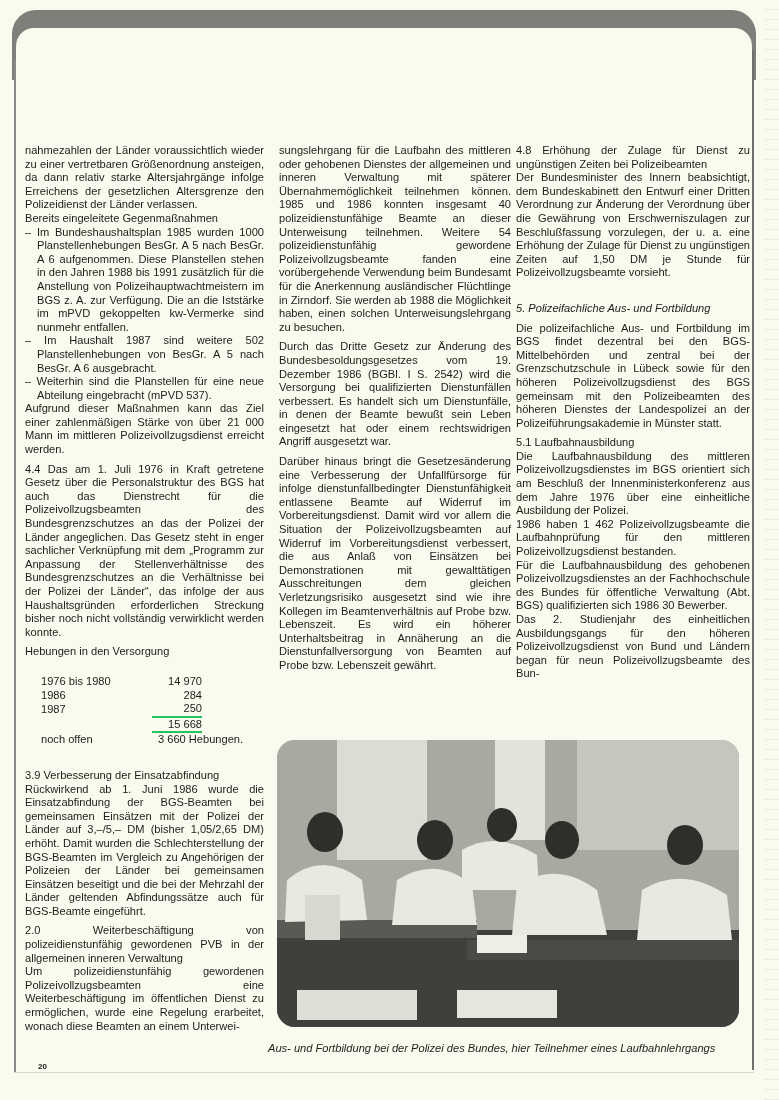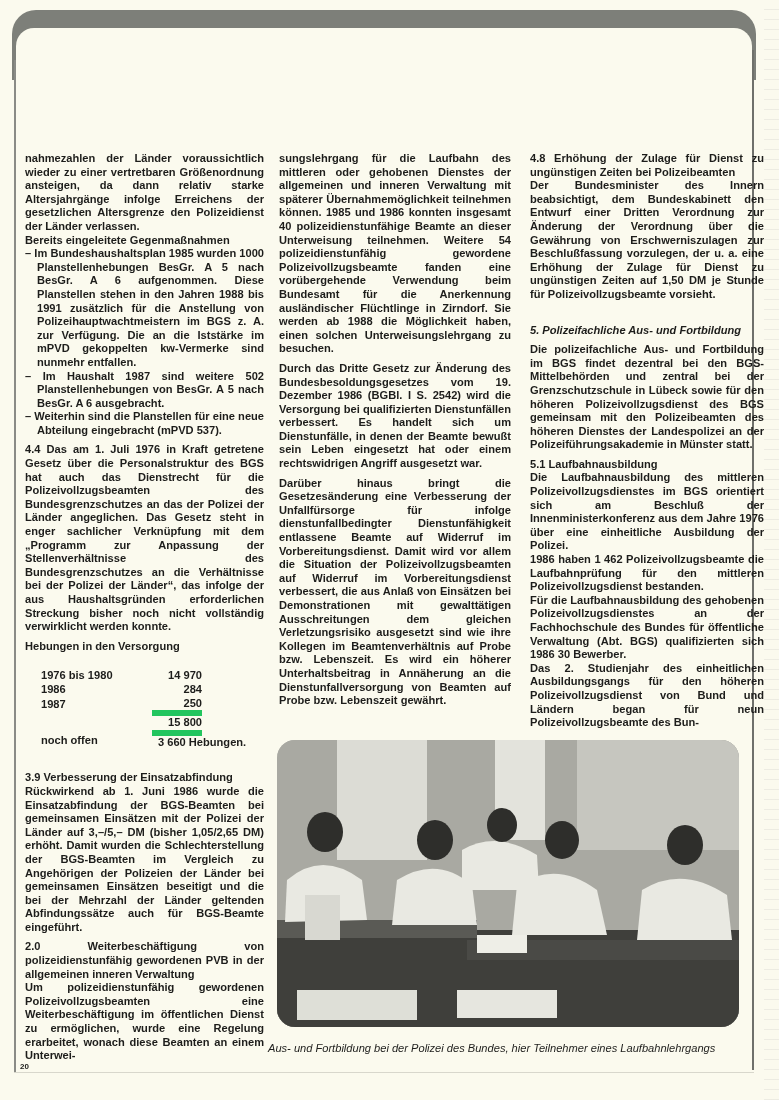--- a/index.html
+++ b/index.html
@@ -17,39 +17,38 @@
   }
   .band-cut {
     position:absolute; left:4px; top:18px; width:736px; height:70px;
     background:#fbfaee; border-radius:18px 18px 0 0;
   }
   .side-l { position:absolute; left:14px; top:60px; width:2px; height:1012px; background:#8a8b86; }
   .side-r { position:absolute; left:752px; top:50px; width:2px; height:1020px; background:#6f706b; }
   .bottom-line { position:absolute; left:14px; top:1072px; width:740px; height:1px; background:#d8d7cc; }
 
   .col {
-    position:absolute; top:152px;
+    position:absolute; top:144px;
     font-size:11.1px; line-height:13.6px;
     text-align:justify;
-    font-weight:bold;
   }
   .col p { margin:0; }
   .col .gap { height:6px; }
   .col-left { left:25px; width:239px; }
   .col-mid { left:279px; width:232px; }
-  .col-right { left:516px; width:234px;margin-left:14px; }
+  .col-right { left:516px; width:234px; }
   .col-right .h-italic { font-style:italic; margin-top:2px; }
   .dash-item { padding-left:12px; text-indent:-12px; }
   table.heb { border-collapse:collapse; font-size:11.1px; line-height:13.6px; margin:16px; }
   table.heb td { padding:0; }
   table.heb td.lbl { width:111px; }
   table.heb td.val { width:50px; text-align:right; }
-  table.heb td.val.ul { border-bottom:6px solid #22c55e;text-align:right; }
+  table.heb td.val.ul { border-bottom:2px solid #22c55e;text-align:right; }
   .page-num {
-    position:absolute; left:20px; top:1062px; font-size:8px; font-weight:bold;
+    position:absolute; left:38px; top:1062px; font-size:8px; font-weight:bold;
   }
   .photo {
     position:absolute; left:277px; top:740px; width:462px; height:287px;
     border-radius:18px; overflow:hidden;
     background:linear-gradient(180deg,#b5b5ae 0%,#c9c9c2 20%,#9d9d96 45%,#6f6f69 70%,#3d3d39 100%);
   }
   .caption {
     position:absolute; left:268px; top:1030px; width:466px;
     font-size:11.1px; line-height:14px; font-style:italic; text-align:justify;
   }
@@ -68,20 +67,21 @@
 <div class="side-l"></div>
 <div class="side-r"></div>
 <div class="bottom-line"></div>
 
 <div class="col col-left">
   <p>nahmezahlen der Länder voraussichtlich wieder zu einer vertretbaren Größenordnung ansteigen, da dann relativ starke Altersjahrgänge infolge Erreichens der gesetzlichen Altersgrenze den Polizeidienst der Länder verlassen.</p>
   <p>Bereits eingeleitete Gegenmaßnahmen</p>
   <p class="dash-item">– Im Bundeshaushaltsplan 1985 wurden 1000 Planstellenhebungen BesGr. A 5 nach BesGr. A 6 aufgenommen. Diese Planstellen stehen in den Jahren 1988 bis 1991 zusätzlich für die Anstellung von Polizeihauptwachtmeistern im BGS z. A. zur Verfügung. Die an die Iststärke im mPVD gekoppelten kw-Vermerke sind nunmehr entfallen.</p>
   <p class="dash-item">– Im Haushalt 1987 sind weitere 502 Planstellenhebungen von BesGr. A 5 nach BesGr. A 6 ausgebracht.</p>
   <p class="dash-item">– Weiterhin sind die Planstellen für eine neue Abteilung eingebracht (mPVD 537).</p>
+  <p>Aufgrund dieser Maßnahmen kann das Ziel einer zahlenmäßigen Stärke von über 21 000 Mann im mittleren Polizeivollzugsdienst erreicht werden.</p>
   <div class="gap"></div>
   <p>4.4 Das am 1. Juli 1976 in Kraft getretene Gesetz über die Personalstruktur des BGS hat auch das Dienstrecht für die Polizeivollzugsbeamten des Bundesgrenzschutzes an das der Polizei der Länder angeglichen. Das Gesetz steht in enger sachlicher Verknüpfung mit dem „Programm zur Anpassung der Stellenverhältnisse des Bundesgrenzschutzes an die Verhältnisse bei der Polizei der Länder“, das infolge der aus Haushaltsgründen erforderlichen Streckung bisher noch nicht vollständig verwirklicht werden konnte.</p>
   <div class="gap"></div>
   <p>Hebungen in den Versorgung</p>
   <table class="heb">
     <tbody>
         <tr>
       <td class="lbl">1976 bis 1980</td>
       <td class="val">14 970</td>
       <td></td>
@@ -91,21 +91,21 @@
       <td class="val">284</td>
       <td></td>
     </tr>
     <tr>
       <td class="lbl">1987</td>
       <td class="val ul">250</td>
       <td></td>
     </tr>
     <tr>
       <td class="lbl"></td>
-      <td class="val ul">15 800</td>
+      <td class="val ul">15 668</td>
       <td></td>
     </tr>
     <tr>
       <td class="lbl">noch offen</td>
       <td colspan="2" style="padding-left:6px;white-space:nowrap;">3 660 Hebungen.</td>
     </tr>
   </tbody>
     </table>
   <div class="gap"></div>
   <p>3.9 Verbesserung der Einsatzabfindung</p>

